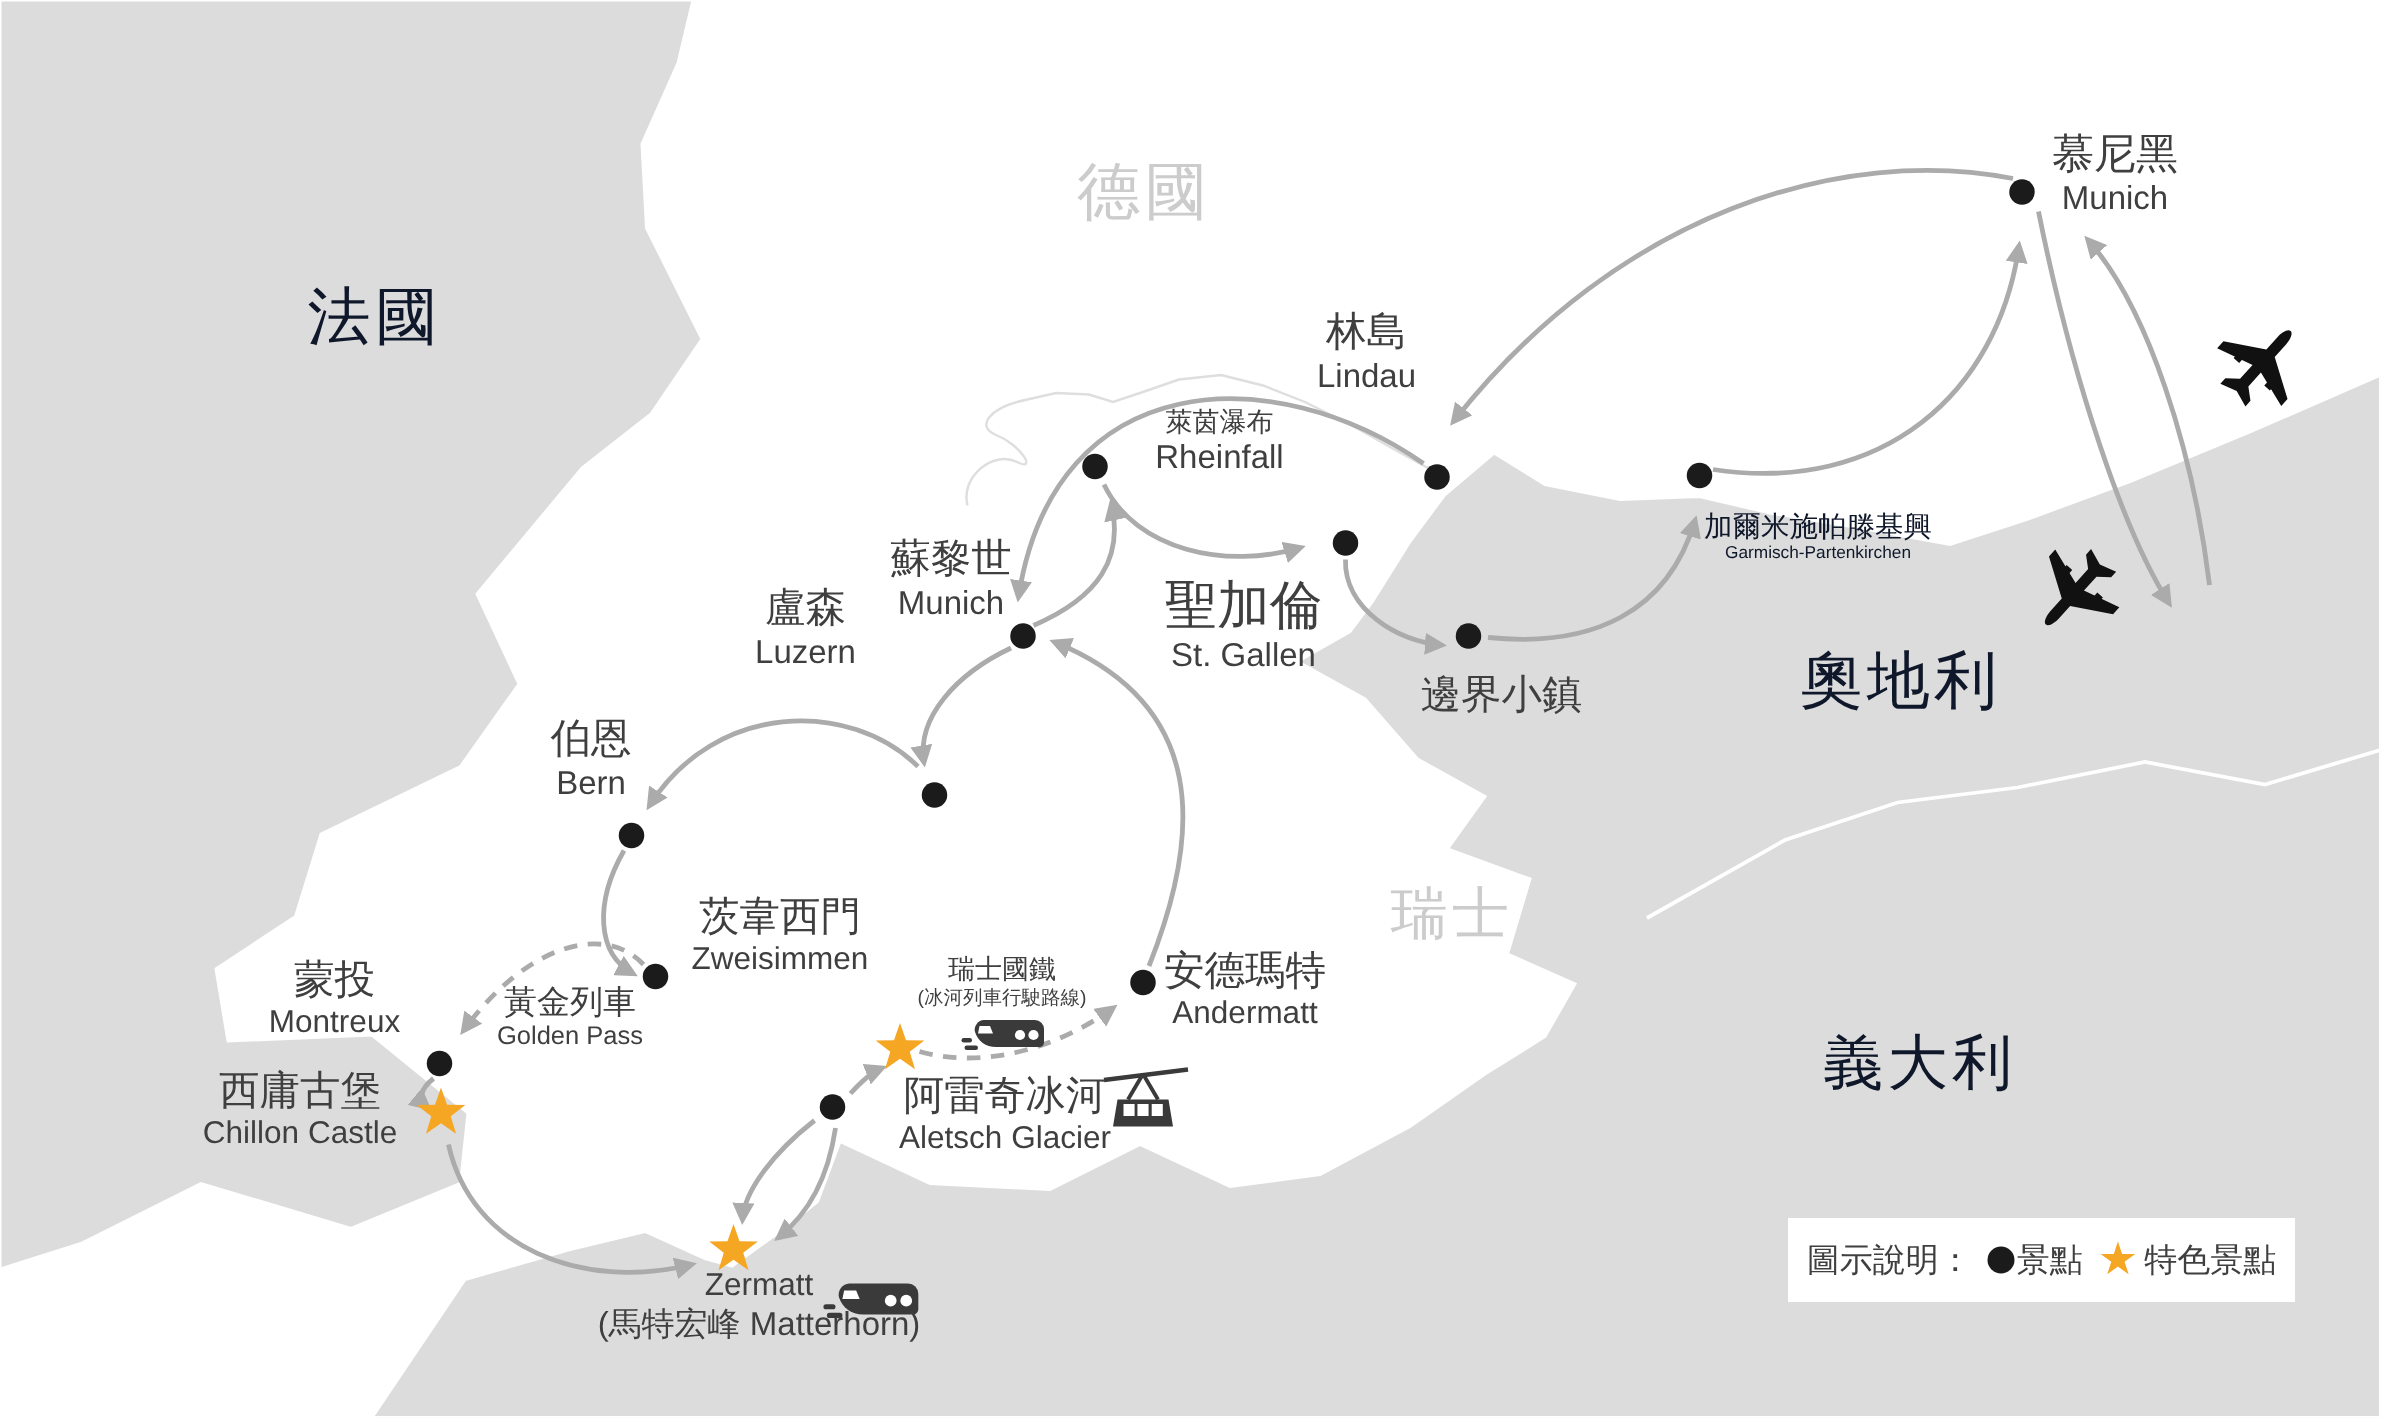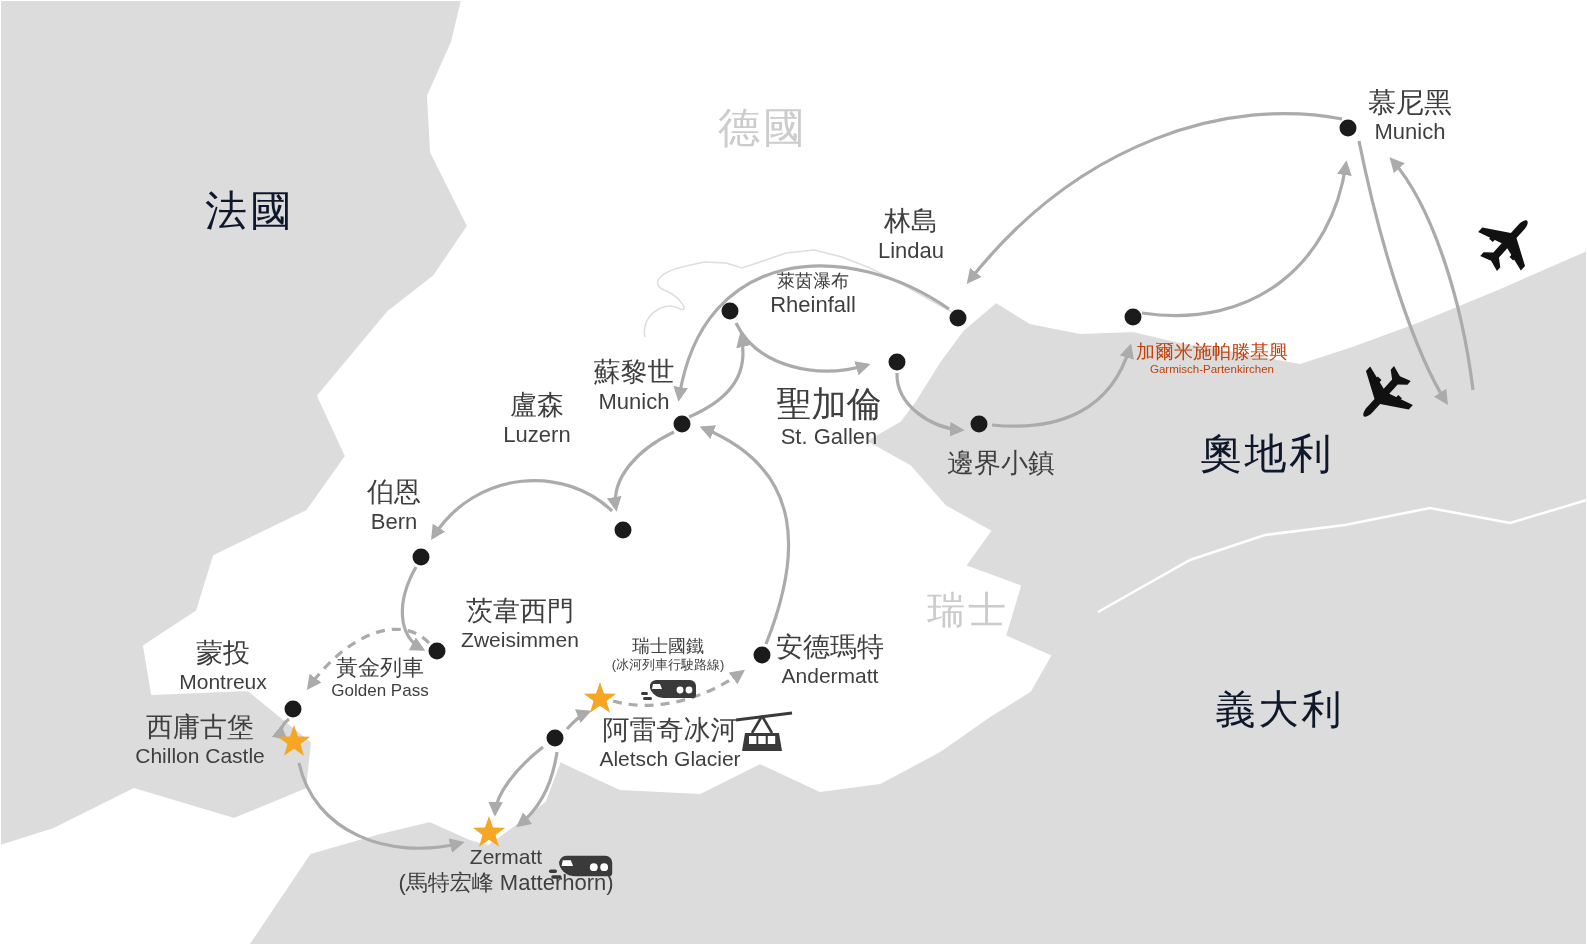--- a/index.html
+++ b/index.html
@@ -6,21 +6,21 @@
   #stage{
     position:relative;width:1587px;height:945px;overflow:hidden;background:#ffffff;
     font-family:"Liberation Sans","DejaVu Sans",sans-serif;
   }
   #baseSvg{position:absolute;left:0;top:0;}
   .lbl{
     position:absolute;transform:translateX(-50%);text-align:center;
     color:#3f3f3f;line-height:1.18;white-space:nowrap;z-index:5;
   }
   .lbl span{display:block;}
-  .lbl.gray{color:#c2410c;}
+  .lbl.gray{color:#0f172a;}
   .lbl.country-on-land{color:#0f172a;letter-spacing:3px;}
   .lbl.country-on-white{color:#cccccc;letter-spacing:3px;}
   #legend{
     position:absolute;left:1192px;top:812px;width:338px;height:56px;background:#ffffff;
     display:flex;align-items:center;justify-content:center;gap:10px;z-index:6;
     font-size:22px;color:#3f3f3f;
   }
   #legend .dot{width:18px;height:18px;border-radius:50%;background:#1b1b1b;display:inline-block;margin-right:2px;}
   #legend .star{color:#F5A623;font-size:30px;line-height:18px;display:inline-block;margin-right:4px;}
   #legend .item{display:flex;align-items:center;}
@@ -197,13 +197,24 @@
         <span style="font-size: 42px;">奧地利</span>
       </div>
       <div class="lbl country-on-white" style="left: 968px; top: 588px;">
         <span style="font-size: 38px;">瑞士</span>
       </div>
       <div class="lbl country-on-land" style="left: 1280px; top: 686px;">
         <span style="font-size: 40px;">義大利</span>
       </div>
     </div>
 
+  <div id="legend">
+    <span>圖示說明：</span>
+    <span class="item">
+      <span class="dot"></span>
+      <span>景點</span>
+    </span>
+    <span class="item">
+      <span class="star">★</span>
+      <span>特色景點</span>
+    </span>
+  </div>
 </div>
 
 </body></html>

